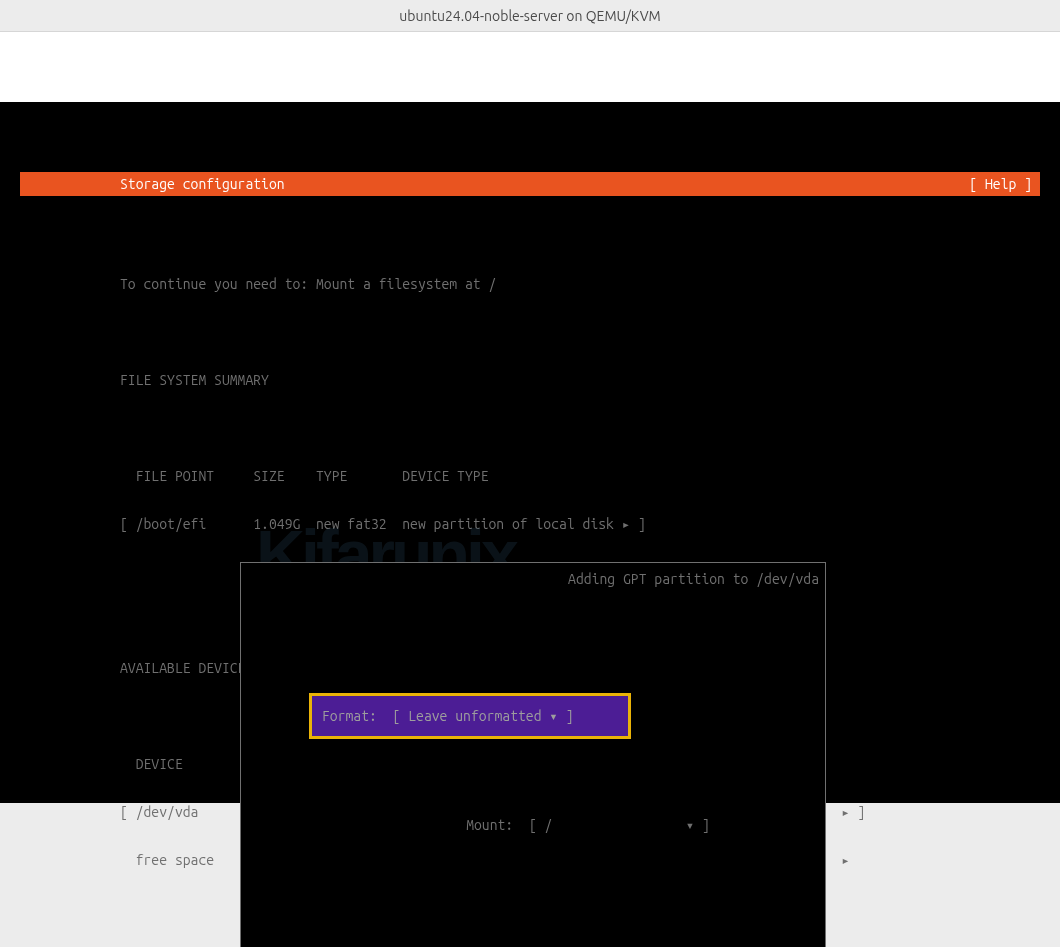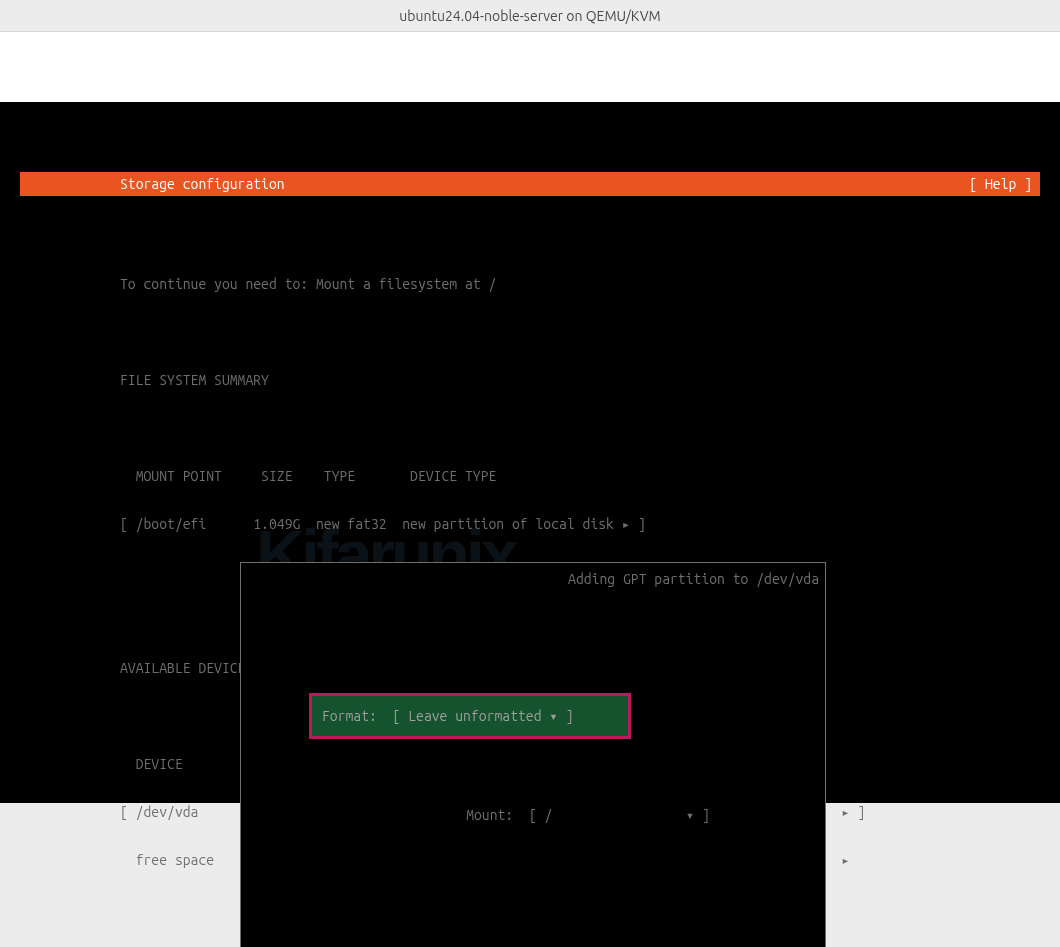--- a/index.html
+++ b/index.html
@@ -82,23 +82,23 @@
   }
   .dlg-body { padding: 22px 10px 0 10px; }
   .size-input {
     display: inline-block;
     background: #fafafa;
     width: 378px;
     height: 14px;
     vertical-align: -2px;
   }
   .format-highlight {
-    border: 3px solid #be185d;
-    background: #14532d;
-    margin: 12px 0 6px 58px;
+    border: 3px solid #eab308;
+    background: #4c1d95;
+    margin: 12px 0 16px 58px;
     padding: 12px 10px;
     width: 322px;
     color: #9e9e9e;
   }
   .mount-row { margin: 14px 0 0 0; text-align: center; padding-left: 110px; }
   .dlg-buttons { text-align: center; margin-top: 24px; }
   .watermark {
     position: absolute;
     left: 240px;
     top: 413px;
@@ -144,21 +144,21 @@
       <div class="big">Kifarunix</div>
       <div class="sub">*NIX TIPS &amp; TUTORIALS</div>
     </div>
 
     <div class="content">
       <div class="spacer"></div>
       <div class="row">To continue you need to: Mount a filesystem at /</div>
       <div class="spacer"></div>
       <div class="row">FILE SYSTEM SUMMARY</div>
       <div class="spacer"></div>
-      <div class="row">  MOUNT POINT     SIZE    TYPE       DEVICE TYPE</div>
+      <div class="row">  FILE POINT     SIZE    TYPE       DEVICE TYPE</div>
       <div class="row">[ /boot/efi      1.049G  new fat32  new partition of local disk ▸ ]</div>
       <div class="spacer"></div>
       <div class="spacer"></div>
       <div class="row">AVAILABLE DEVICES</div>
       <div class="spacer"></div>
       <div class="row">  DEVICE                                                             TYPE           SIZE</div>
       <div class="row">[ /dev/vda                                                           local disk   50.000G   ▸ ]</div>
       <div class="row">  free space                                                                      48.948G   ▸  </div>
       <div class="spacer"></div>
       

